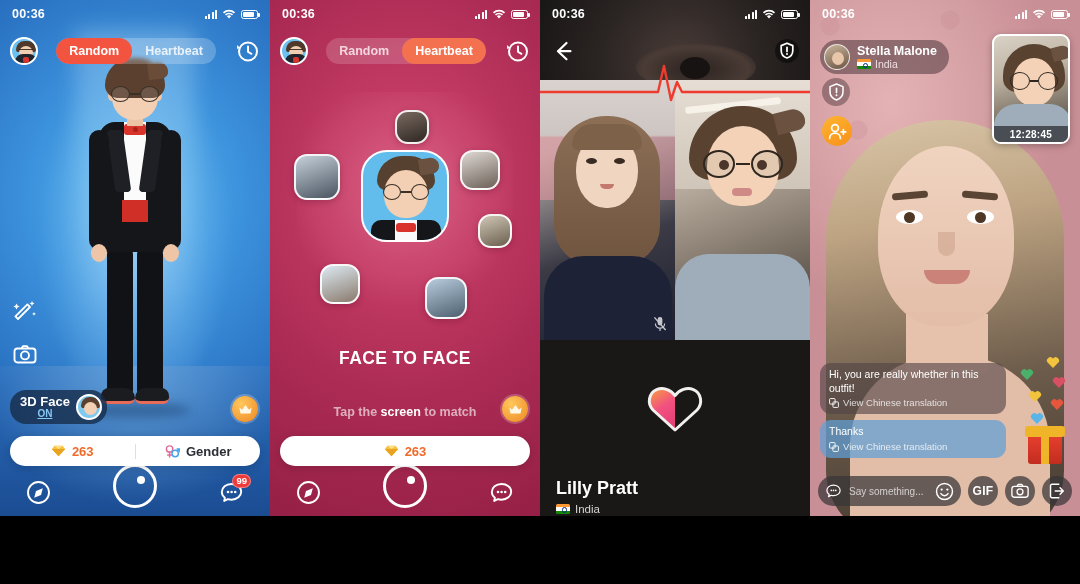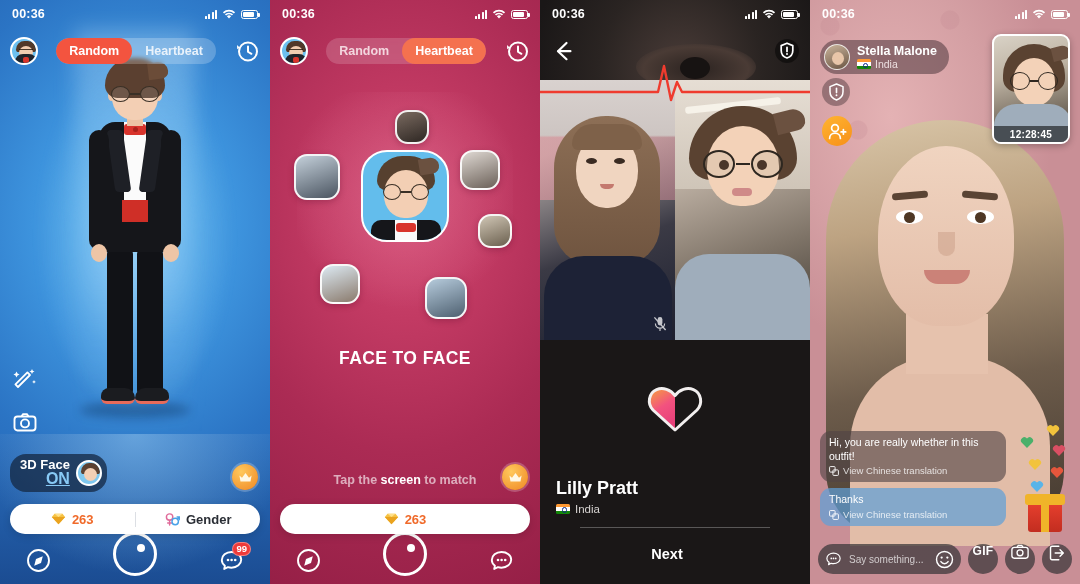--- a/index.html
+++ b/index.html
@@ -3,21 +3,21 @@
 <meta charset="utf-8">
 <style>
   * { box-sizing: border-box; margin: 0; padding: 0; }
   html, body {
     width: 1080px; height: 584px;
     background: #000;
     font-family: "Liberation Sans", sans-serif;
     overflow: hidden;
   }
   .screens { display: flex; width: 1080px; height: 584px; }
-  .panel { width: 270px; height: 584px; position: relative; overflow: hidden; }
+  .panel { width: 270px; height: 516px; position: relative; overflow: hidden; }
 
   
   .statusbar {
     position: absolute; top: 0; left: 0; right: 0; height: 28px;
     display: flex; align-items: center; justify-content: space-between;
     padding: 0 12px; z-index: 40;
   }
   .st-time { color:#fff; font-size: 12.5px; font-weight: 700; letter-spacing: .2px; }
   .st-icons { display: flex; align-items: center; gap: 5px; }
   .bars { display:flex; align-items:flex-end; gap:1.5px; height:10px; }
@@ -117,21 +117,21 @@
   .side-tools { position:absolute; left:12px; bottom:148px; display:flex; flex-direction:column; gap:18px; z-index:25; }
   .side-tools > div{ width:26px; height:26px; }
 
   .badge-3d {
     position:absolute; left:10px; bottom:92px; z-index:30;
     display:flex; align-items:center; gap:6px;
     background:rgba(22,42,70,.78); border-radius:16px; padding:4px 5px 4px 10px;
   }
   .badge-3d .txt { line-height:1.05; }
   .badge-3d .t1 { color:#fff; font-size:13px; font-weight:700; }
-  .badge-3d .t2 { color:#87c9f5; font-size:16px; font-weight:700; text-align:right;text-decoration:underline; }
+  .badge-3d .t2 { color:#87c9f5; font-size:10px; font-weight:700; text-align:center;text-decoration:underline; }
   .badge-3d .av { width:26px;height:26px;border-radius:50%;border:2px solid #fff;overflow:hidden;position:relative;background:#7fc8ef; }
   .badge-3d .av .h{position:absolute;left:3px;top:1px;width:19px;height:11px;border-radius:10px 10px 3px 3px;background:#5b4030;}
   .badge-3d .av .f{position:absolute;left:6px;top:6px;width:13px;height:13px;border-radius:50%;background:#f3cfb4;}
 
   .crown {
     position:absolute; right:12px; bottom:94px; z-index:30;
     width:26px;height:26px;border-radius:50%;
     background:radial-gradient(circle at 35% 30%, #ffc85c, #ef8724);
     display:flex;align-items:center;justify-content:center;
     box-shadow:0 0 0 2px rgba(255,255,255,.22);
@@ -341,21 +341,21 @@
   .gift-col{position:absolute;right:6px;bottom:52px;width:62px;height:110px;z-index:28;}
   .gift-box{position:absolute;left:16px;bottom:0;width:34px;height:30px;background:linear-gradient(180deg,#e8402e,#c22d20);border-radius:3px;}
   .gift-box::before{content:"";position:absolute;left:-3px;top:-8px;width:40px;height:11px;background:#f0b429;border-radius:3px;}
   .gift-box::after{content:"";position:absolute;left:13px;top:-8px;width:8px;height:38px;background:#f0b429;}
   .h-float{position:absolute;width:14px;height:13px;}
   .h-float svg{display:block;}
 
   .inputbar{position:absolute;left:8px;right:8px;bottom:10px;height:30px;z-index:35;display:flex;align-items:center;gap:7px;}
   .say-pill{flex:1;height:30px;border-radius:15px;background:rgba(55,52,55,.72);display:flex;align-items:center;gap:7px;padding:0 7px;}
   .say-pill .ph{flex:1;color:rgba(255,255,255,.7);font-size:10px;}
-  .rnd-btn{width:30px;height:30px;border-radius:50%;background:rgba(55,52,55,.72);display:flex;align-items:flex-start;justify-content:center;flex:0 0 auto;}
+  .rnd-btn{width:30px;height:30px;border-radius:50%;background:rgba(55,52,55,.72);display:flex;align-items:center;justify-content:center;flex:0 0 auto;}
   .gif-txt{color:#fff;font-size:12px;font-weight:800;letter-spacing:.3px;}
 </style>
 </head>
 <body>
 
 <div class="screens">
 
   <div class="panel p1">
     <div class="p1-beam"></div>
     <div class="p1-glow"></div>

